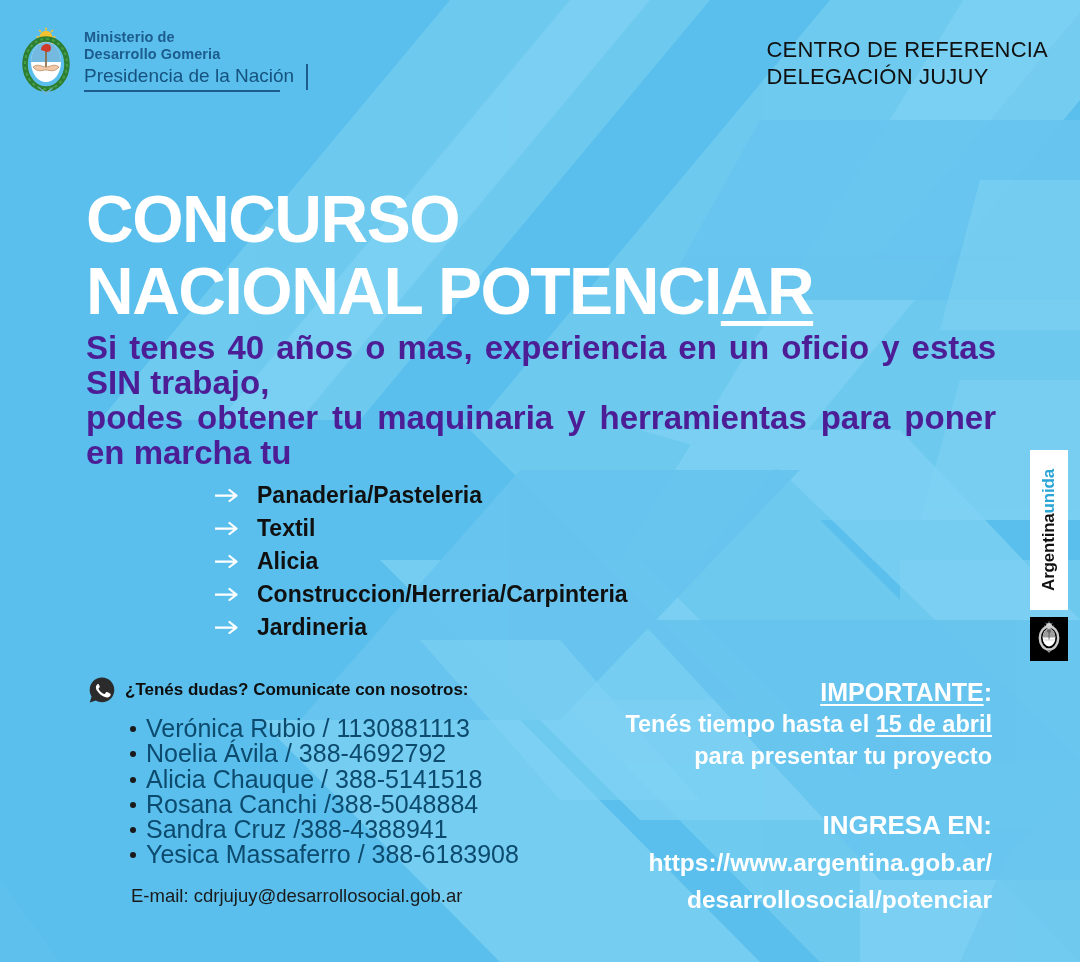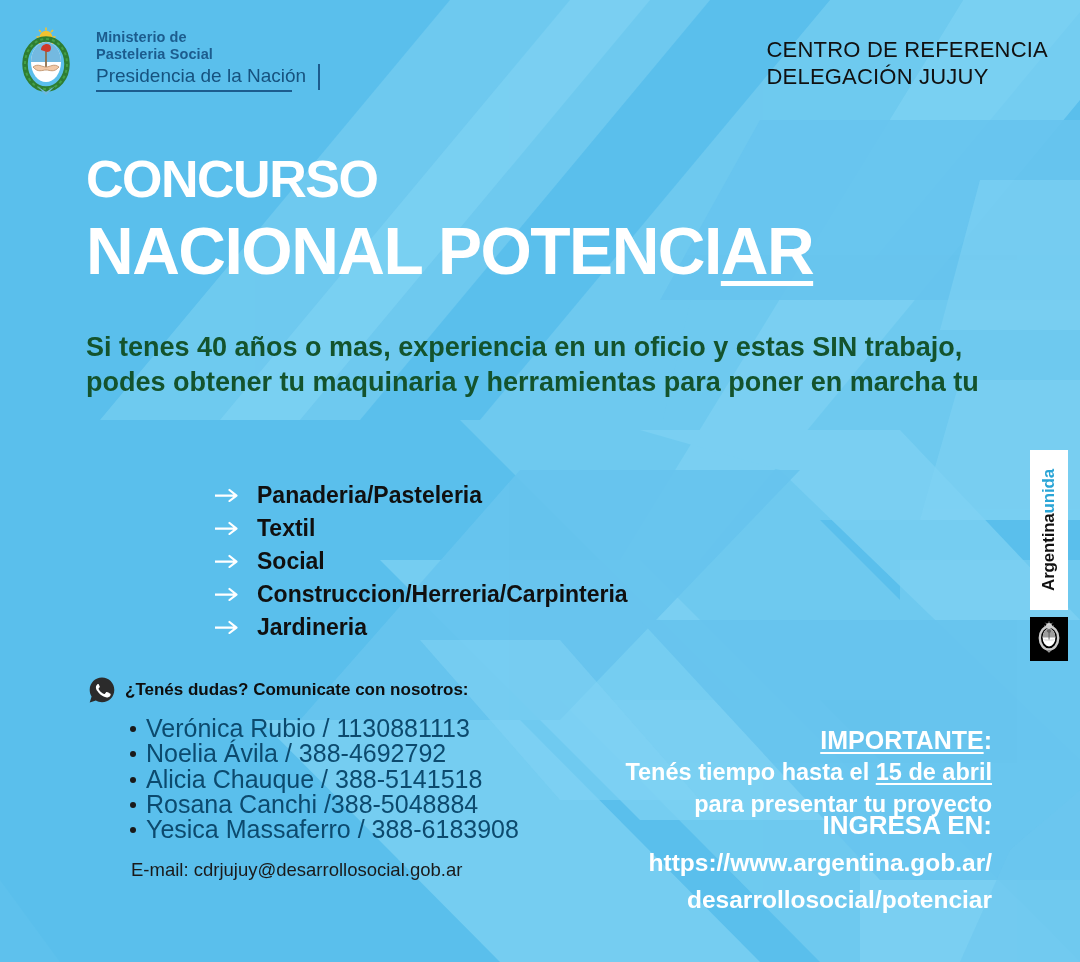--- a/index.html
+++ b/index.html
@@ -30,21 +30,21 @@
     position: absolute;
     top: 0; left: 0; right: 0;
     height: 120px;
   }
   .ministry {
     position: absolute;
     left: 18px;
     top: 26px;
     display: flex;
     align-items: flex-start;
-    gap: 22px;
+    gap: 10px;
   }
   .arms-svg { display: block; }
   .ministry-text {
     position: relative;
     padding-top: 3px;
   }
   .ministry-text .l1,
   .ministry-text .l2 {
     font-size: 14.5px;
     font-weight: bold;
@@ -106,43 +106,44 @@
   
   .title {
     position: absolute;
     left: 86px;
     top: 143px;
     color: #ffffff;
     font-weight: bold;
     letter-spacing: -1.5px;
   }
   .title .t1 {
-    font-size: 52px;
+    font-size: 66px;
     line-height: 72px;
     display: block;
+    margin-top: 40px;
   }
   .title .t2 {
     font-size: 66px;
     line-height: 72px;
     display: block;
   }
   .title .u {
     text-decoration: underline;
     text-decoration-thickness: 5px;
     text-underline-offset: 7px;
   }
 
   
   .intro {
     position: absolute;
     left: 86px;
     top: 330px;
     width: 910px;
-    color: #14532d;
-    font-size: 27px;
+    color: #4c1d95;
+    font-size: 33px;
     font-weight: bold;
     line-height: 35px;
     text-align: justify;
   }
   .intro .last { text-align: left; }
 
   
   .rubros {
     position: absolute;
     left: 215px;
@@ -226,21 +227,20 @@
     top: 676px;
     width: 430px;
     text-align: right;
     color: #ffffff;
   }
   .notice .imp-title {
     font-size: 25px;
     font-weight: bold;
     line-height: 32px;
     display: block;
-    margin-top: 48px;
   }
   .notice .imp-title .u {
     text-decoration: underline;
     text-decoration-thickness: 2px;
     text-underline-offset: 3px;
   }
   .notice .imp-l2,
   .notice .imp-l3 {
     font-size: 23.5px;
     font-weight: bold;
@@ -378,21 +378,21 @@
 
           <path d="M23 24 C23 17 33 16 33 22 C33 25 31 26 29 26 Z" fill="#cf3a2a"></path>
 
           <path d="M15 41 C20 37 24 41 28 41 C32 41 36 37 41 41 C36 47 32 44 28 44 C24 44 20 47 15 41 Z" fill="#f2c9a8" stroke="#b98c63" stroke-width="0.8"></path>
 
           <path d="M19 60 L28 66 L37 60 L33 64 L28 69 L23 64 Z" fill="#74b9e0"></path>
         </svg>
       </span>
       <div class="ministry-text">
         <div class="l1">Ministerio de</div>
-        <div class="l2">Pasteleria Social</div>
+        <div class="l2">Desarrollo Gomeria</div>
         <div class="l3">Presidencia de la Nación</div>
         <span class="ministry-rule"></span>
         <span class="ministry-bar"></span>
       </div>
     </div>
 
     <div class="cdr">
       <div class="cdr-lines">
         <div>CENTRO DE REFERENCIA</div>
         <div>DELEGACIÓN JUJUY</div>
@@ -426,21 +426,21 @@
           </svg>
       </span>
       <span class="txt">Textil</span>
     </div>
     <div class="rubro">
       <span class="arrow">
         <svg width="26" height="14" viewBox="0 0 26 14">
             <path d="M0 7.6 L19 7.6 M14.5 2 L21.5 7.6 L14.5 13" stroke="#ffffff" stroke-width="2.2" fill="none" stroke-linecap="round" stroke-linejoin="round"></path>
           </svg>
       </span>
-      <span class="txt">Social</span>
+      <span class="txt">Alicia</span>
     </div>
     <div class="rubro">
       <span class="arrow">
         <svg width="26" height="14" viewBox="0 0 26 14">
             <path d="M0 7.6 L19 7.6 M14.5 2 L21.5 7.6 L14.5 13" stroke="#ffffff" stroke-width="2.2" fill="none" stroke-linecap="round" stroke-linejoin="round"></path>
           </svg>
       </span>
       <span class="txt">Construccion/Herreria/Carpinteria</span>
     </div>
     <div class="rubro">
@@ -461,20 +461,21 @@
           <path d="M10.3 7.9 C10 7.9 9.5 8 9.2 8.4 C8.8 8.8 7.9 9.7 7.9 11.4 C7.9 13.2 9.2 14.9 9.4 15.1 C9.6 15.4 11.9 19.1 15.6 20.5 C18.7 21.7 19.3 21.5 20 21.4 C20.7 21.3 22.1 20.5 22.4 19.6 C22.7 18.7 22.7 18 22.6 17.8 C22.5 17.7 22.2 17.6 21.8 17.4 C21.4 17.2 19.4 16.2 19 16.1 C18.6 15.9 18.4 15.9 18.1 16.3 C17.8 16.7 17.1 17.6 16.9 17.8 C16.7 18.1 16.4 18.1 16.1 17.9 C15.7 17.7 14.4 17.3 12.8 15.9 C11.6 14.8 10.8 13.5 10.6 13.1 C10.4 12.7 10.6 12.5 10.8 12.3 C11 12.1 11.2 11.8 11.4 11.6 C11.6 11.4 11.6 11.2 11.8 10.9 C11.9 10.6 11.8 10.4 11.7 10.2 C11.6 10 10.8 8.1 10.5 7.9 Z" fill="#ffffff"></path>
         </svg>
       </span>
       <span class="label">¿Tenés dudas? Comunicate con nosotros:</span>
     </div>
     <ul class="contact-list">
       <li>Verónica Rubio / 1130881113</li>
       <li>Noelia Ávila / 388-4692792</li>
       <li>Alicia Chauque / 388-5141518</li>
       <li>Rosana Canchi /388-5048884</li>
+      <li>Sandra Cruz /388-4388941</li>
       <li>Yesica Massaferro / 388-6183908</li>
     </ul>
     <div class="email">E-mail: cdrjujuy@desarrollosocial.gob.ar</div>
   </div>
 
   <div class="notice">
     <span class="imp-title"><span class="u">IMPORTANTE</span><span>:</span></span>
     <span class="imp-l2"><span>Tenés tiempo hasta el </span><span class="u">15 de abril</span></span>
     <span class="imp-l3">para presentar tu proyecto</span>
   </div>

